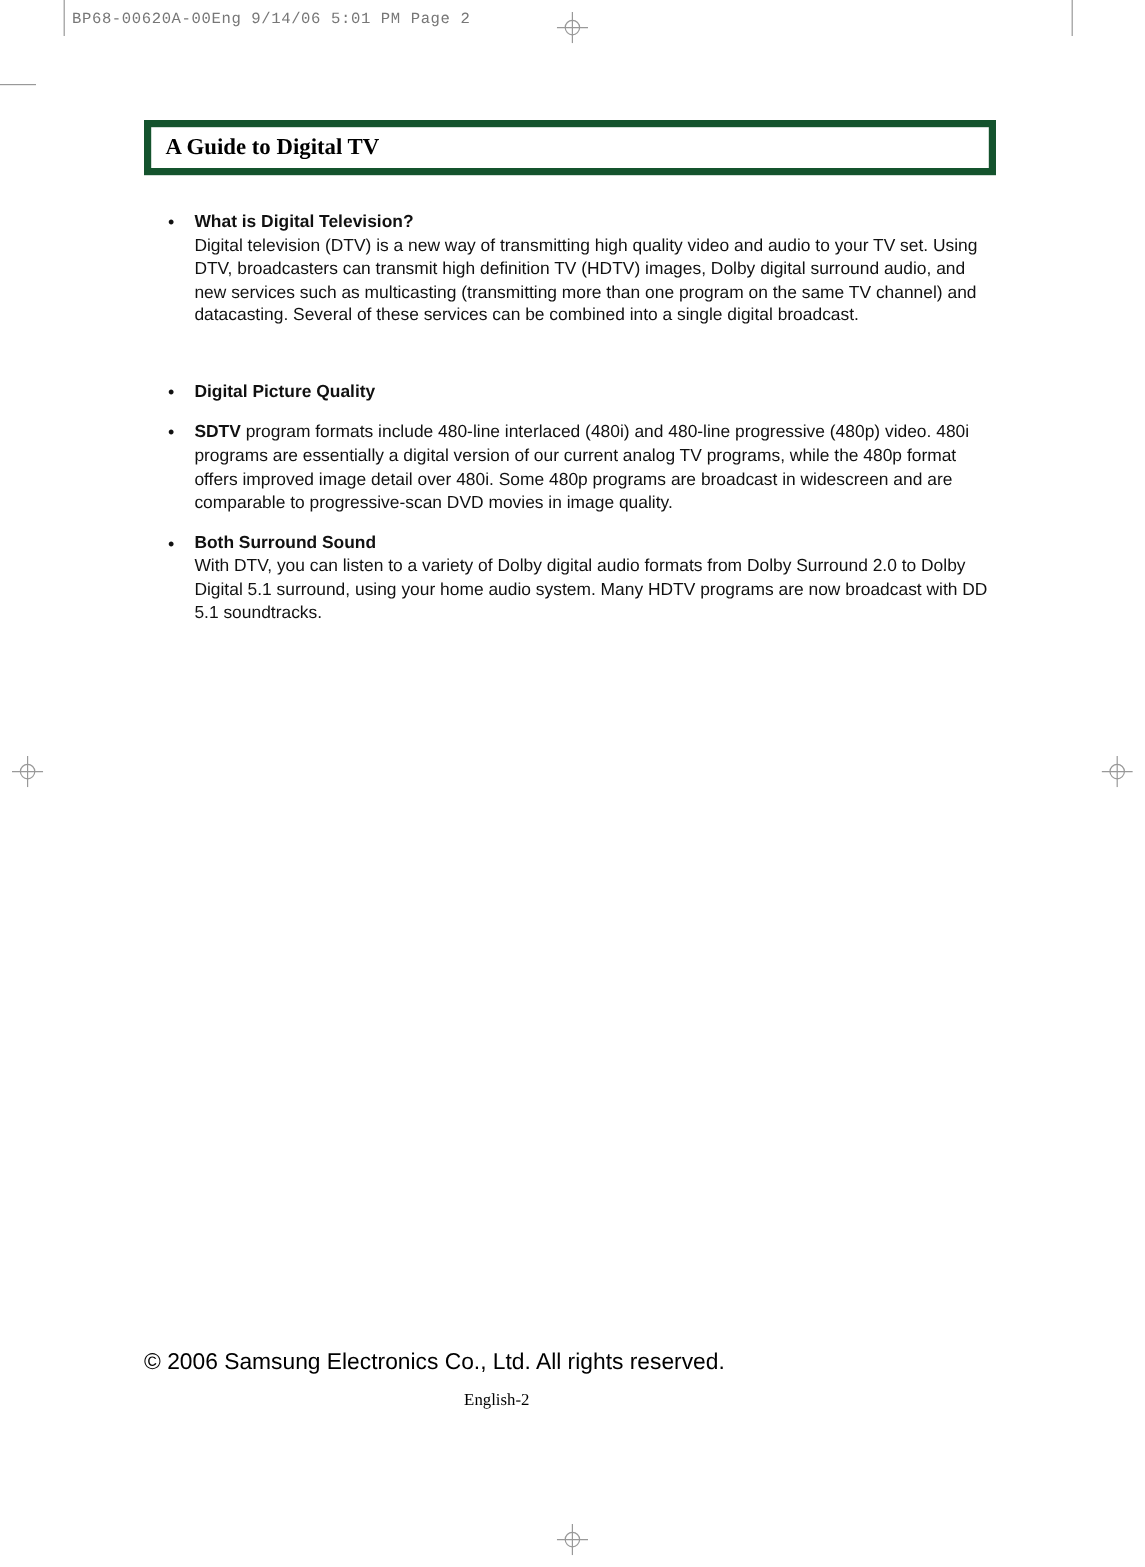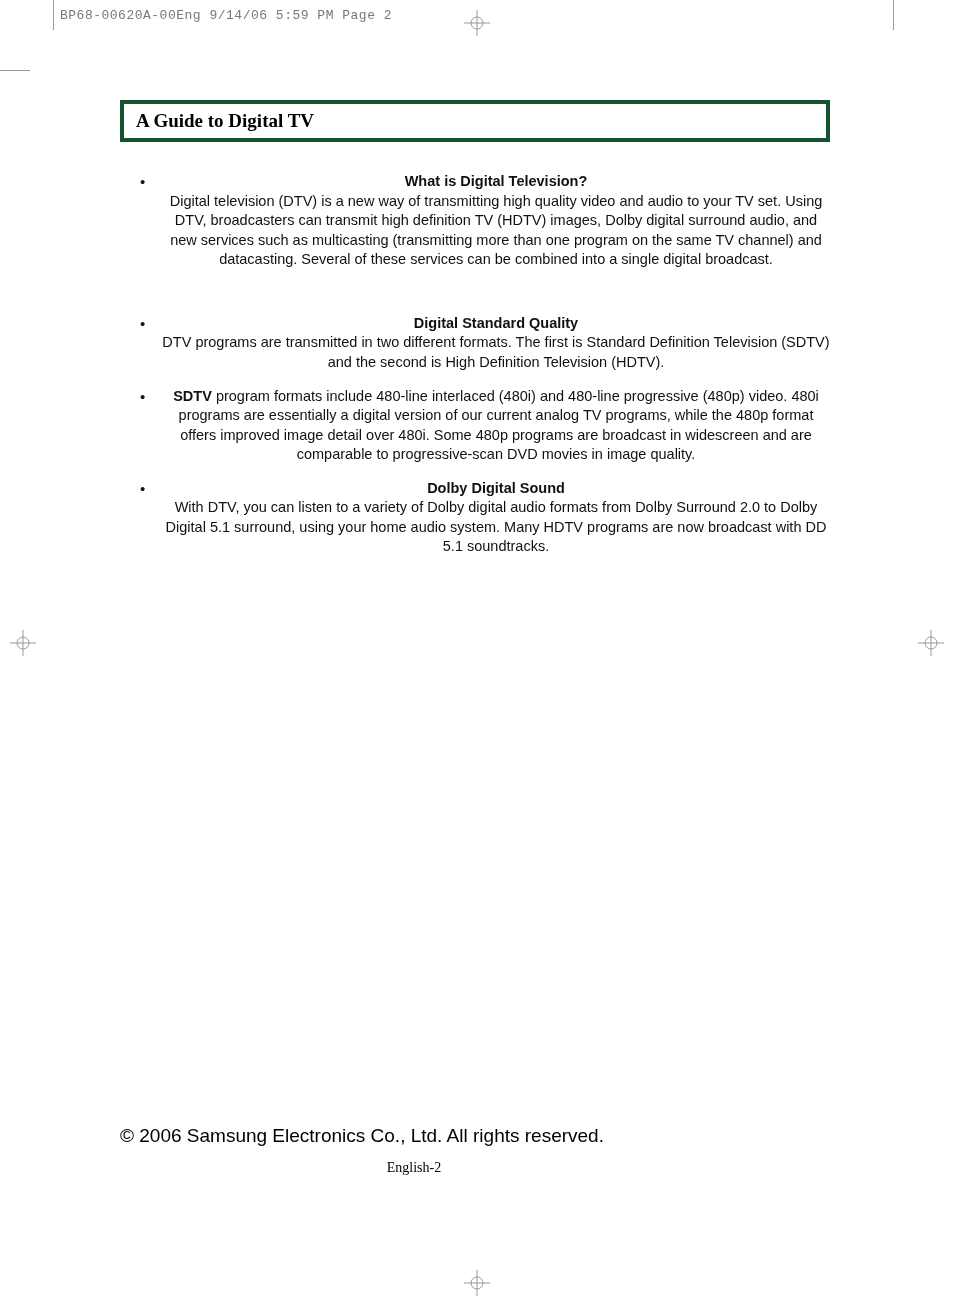--- a/index.html
+++ b/index.html
@@ -55,34 +55,33 @@
   .reg-right { top: 630px; right: 10px; }
   .reg-bottom{ bottom: 10px; left: 50%; transform: translateX(-50%); }
 
   .page {
     position: absolute;
     top: 100px;
     left: 120px;
     width: 710px;
   }
   .section-head {
-    border: 4px solid #14532d;
+    border: 6px solid #14532d;
     padding: 6px 12px;
     font-family: "Times New Roman", Times, serif;
     font-weight: bold;
     font-size: 19px;
     margin-bottom: 30px;
     margin-top: 30px;
   }
   .section-head.first { margin-top: 0; }
 
   ul.bullets {
     list-style: none;
     padding-left: 20px;
-    text-align: center;
   }
   ul.bullets > li {
     position: relative;
     padding-left: 22px;
     font-size: 14.5px;
     line-height: 1.35;
     margin-bottom: 14px;
     color: #111;
   }
   ul.bullets > li::before {
@@ -108,21 +107,21 @@
     top: 1160px;
     text-align: center;
     font-family: "Times New Roman", Times, serif;
     font-size: 14px;
   }
   .gap { height: 30px; }
 </style>
 </head>
 <body>
 
-<div class="slug">BP68-00620A-00Eng  9/14/06  5:59 PM  Page 2</div>
+<div class="slug">BP68-00620A-00Eng  9/14/06  5:01 PM  Page 2</div>
 <div class="crop-top-v"></div>
 <div class="crop-top-h"></div>
 <div class="crop-right-v"></div>
 
 <div class="regmark reg-top">
   <svg viewBox="0 0 26 26">
       <circle cx="13" cy="13" r="6" fill="none" stroke="#999" stroke-width="1"></circle>
       <line x1="13" y1="0" x2="13" y2="26" stroke="#999" stroke-width="1"></line>
       <line x1="0" y1="13" x2="26" y2="13" stroke="#999" stroke-width="1"></line>
     </svg>
@@ -156,28 +155,27 @@
     <li>
       <span class="lead">What is Digital Television?</span><br>
       <span>Digital television (DTV) is a new way of transmitting high quality video and audio to your TV set. Using DTV, broadcasters can transmit high definition TV (HDTV) images, Dolby digital surround audio, and new services such as multicasting (transmitting more than one program on the same TV channel) and datacasting. Several of these services can be combined into a single digital broadcast.</span>
     </li>
   </ul>
 
   <div class="gap"></div>
 
   <ul class="bullets">
     <li>
-      <span class="lead">Digital Standard Quality</span><br>
-      <span>DTV programs are transmitted in two different formats. The first is Standard Definition Television (SDTV) and the second is High Definition Television (HDTV).</span>
+      <span class="lead">Digital Picture Quality</span><br>
     </li>
     <li>
       <span class="lead-inline">SDTV</span><span> program formats include 480-line interlaced (480i) and 480-line progressive (480p) video. 480i programs are essentially a digital version of our current analog TV programs, while the 480p format offers improved image detail over 480i. Some 480p programs are broadcast in widescreen and are comparable to progressive-scan DVD movies in image quality.</span>
     </li>
     <li>
-      <span class="lead">Dolby Digital Sound</span><br>
+      <span class="lead">Both Surround Sound</span><br>
       <span>With DTV, you can listen to a variety of Dolby digital audio formats from Dolby Surround 2.0 to Dolby Digital 5.1 surround, using your home audio system. Many HDTV programs are now broadcast with DD 5.1 soundtracks.</span>
     </li>
   </ul>
 
 </div>
 
 <div class="copyright">© 2006 Samsung Electronics Co., Ltd. All rights reserved.</div>
 <div class="pagenum">English-2</div>
 
 </body></html>

